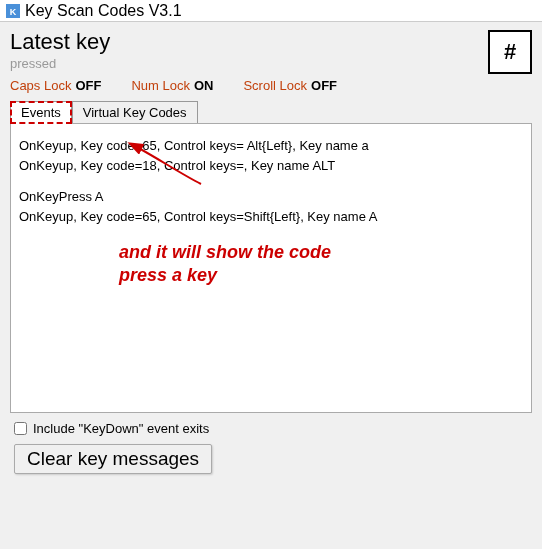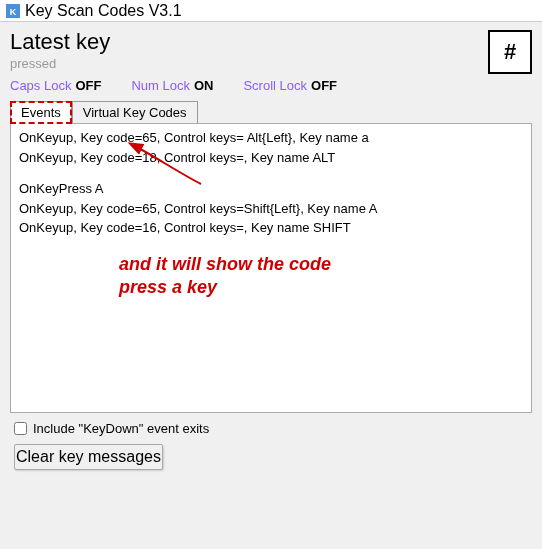--- a/index.html
+++ b/index.html
@@ -86,21 +86,21 @@
     }
 
     .lock-item {
       display: flex;
       align-items: center;
       gap: 4px;
     }
 
     .lock-label {
       font-size: 13px;
-      color: #8b5cf6;
+      color: #c2410c;
     }
 
     .lock-value {
       font-size: 13px;
       font-weight: bold;
       color: #000;
     }
 
     .lock-value.on {
       color: #000;
@@ -131,21 +131,21 @@
     }
 
     .tab.inactive {
       background: #f0f0f0;
       border-bottom: 1px solid #aaa;
     }
 
     .messages-area {
       border: 1px solid #aaa;
       background: #fff;
-      padding: 4px 8px;
+      padding: 12px 8px;
       height: 290px;
       overflow-y: scroll;
       font-size: 13px;
       color: #000;
       line-height: 1.5;
       position: relative;
       margin-top: -1px;
     }
 
     .messages-area .msg-line {
@@ -193,22 +193,22 @@
 
     .checkbox-label {
       font-size: 13px;
       color: #000;
     }
 
     .clear-btn {
       background: #f0f0f0;
       border: 1px solid #aaa;
       border-radius: 2px;
-      padding: 3px 1px;
-      font-size: 16px;
+      padding: 3px 12px;
+      font-size: 19px;
       cursor: pointer;
       box-shadow: 1px 1px 2px rgba(0,0,0,0.15);
     }
 
     
     .messages-area::-webkit-scrollbar {
       width: 14px;
     }
     .messages-area::-webkit-scrollbar-track {
       background: #f0f0f0;
@@ -264,21 +264,20 @@
       <span>Virtual Key Codes</span>
     </div>
   </div>
 
   <div class="messages-area">
     <span class="msg-line">OnKeyup, Key code=65, Control keys= Alt{Left}, Key name a</span>
     <span class="msg-line">OnKeyup, Key code=18, Control keys=, Key name ALT</span>
     <span class="msg-blank"></span>
     <span class="msg-line">OnKeyPress A</span>
     <span class="msg-line">OnKeyup, Key code=65, Control keys=Shift{Left}, Key name A</span>
-    <span class="msg-line">OnKeyup, Key code=16, Control keys=, Key name SHIFT</span>
 
     <svg class="arrow-annotation" width="120" height="60" viewBox="0 0 120 60">
       <defs>
         <marker id="arrowhead" markerWidth="8" markerHeight="6" refX="6" refY="3" orient="auto">
           <polygon points="0 0, 8 3, 0 6" fill="#cc0000"></polygon>
         </marker>
       </defs>
       <path d="M 80 50 C 60 40, 30 20, 10 10" stroke="#cc0000" stroke-width="2" fill="none" marker-end="url(#arrowhead)"></path>
     </svg>
 

